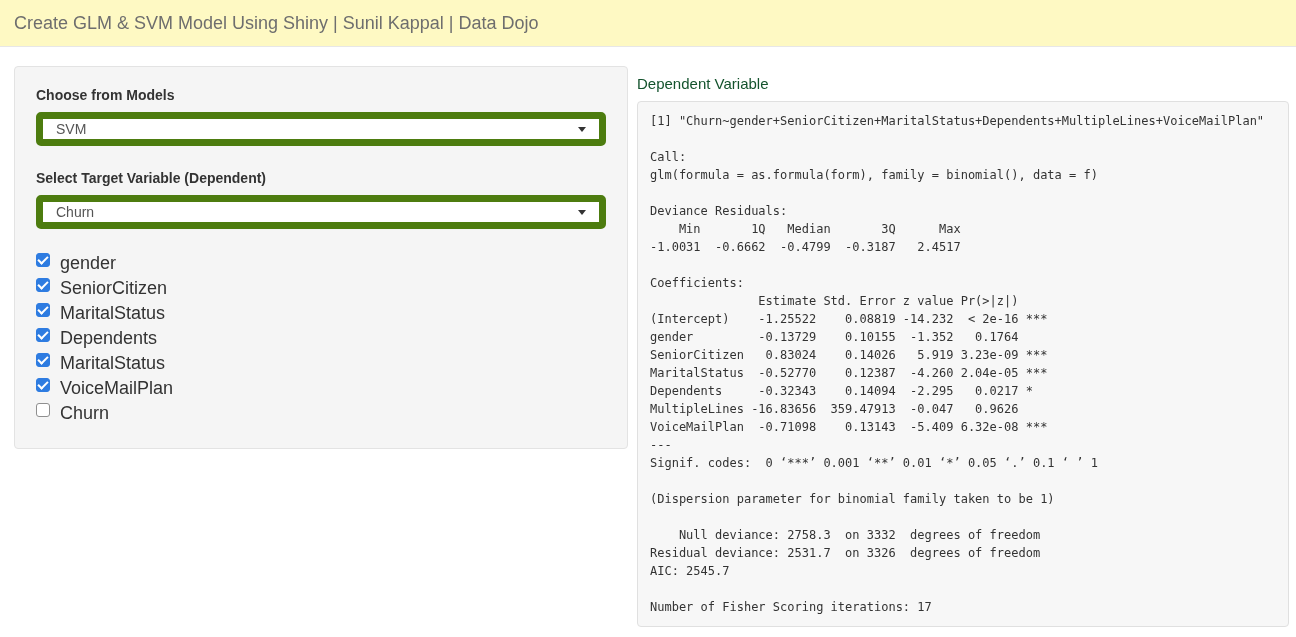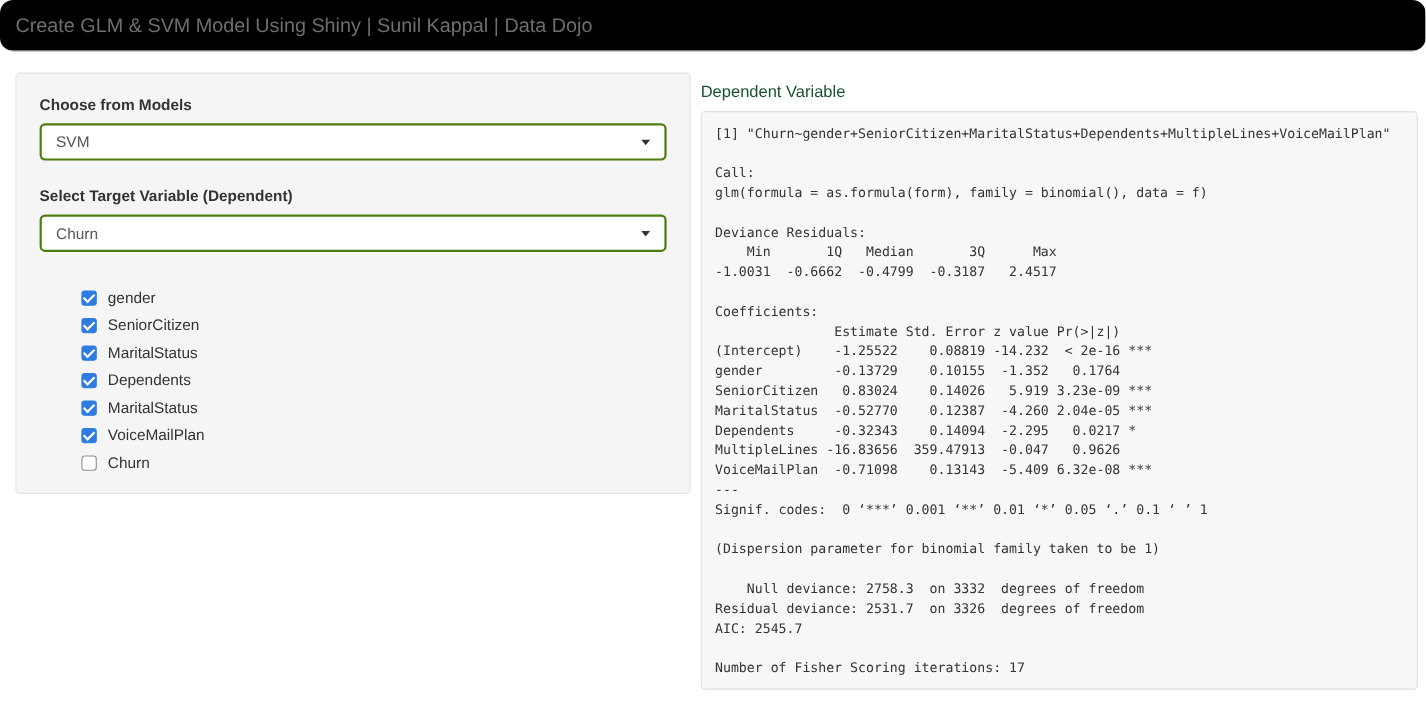--- a/index.html
+++ b/index.html
@@ -7,25 +7,24 @@
   body {
     width: 1296px; height: 637px; overflow: hidden;
     background: #ffffff;
     font-family: "Liberation Sans", sans-serif;
     color: #333;
   }
 
   
   .navbar {
     height: 47px;
-    background: #000000;
+    background: #fef9c3;
     border-bottom: 1px solid #e7e7e7;
     display: flex;
     align-items: stretch;
-    border-radius: 12px;
   }
   .brand {
     display: flex; align-items: center;
     padding: 0 15px 0 14px;
     font-size: 18px;
     color: #6e6e6e;
     white-space: nowrap;
   }
   .nav-tabs { display: flex; margin-left: 42px; }
   .nav-tab {
@@ -64,46 +63,45 @@
     font-size: 14px;
     font-weight: bold;
     color: #333;
     margin-bottom: 9px;
   }
   .control-label.tight { margin-bottom: 5px; }
 
   .select-box {
     position: relative;
     background: #fff;
-    border: 2px solid #4d7c0f;
+    border: 7px solid #4d7c0f;
     border-radius: 5px;
     height: 34px;
     display: flex; align-items: center;
     padding: 0 32px 0 13px;
     font-size: 14px;
     color: #555;
     cursor: pointer;
   }
   .caret-down {
     position: absolute;
     right: 13px; top: 50%;
     margin-top: -2px;
     width: 0; height: 0;
     border-left: 4px solid transparent;
     border-right: 4px solid transparent;
     border-top: 5px solid #333;
   }
 
   .checkbox-row {
-    display: flex; align-items: flex-end;
+    display: flex; align-items: flex-start;
     height: 25px;
-    font-size: 14px;
+    font-size: 18px;
     color: #333;
     cursor: pointer;
-    margin-left: 38px;
   }
   .cb {
     width: 14px; height: 14px;
     border-radius: 3px;
     margin-right: 10px;
     background: #fff;
     border: 1px solid #8f8f8f;
     display: flex; align-items: center; justify-content: center;
     flex: none;
   }

